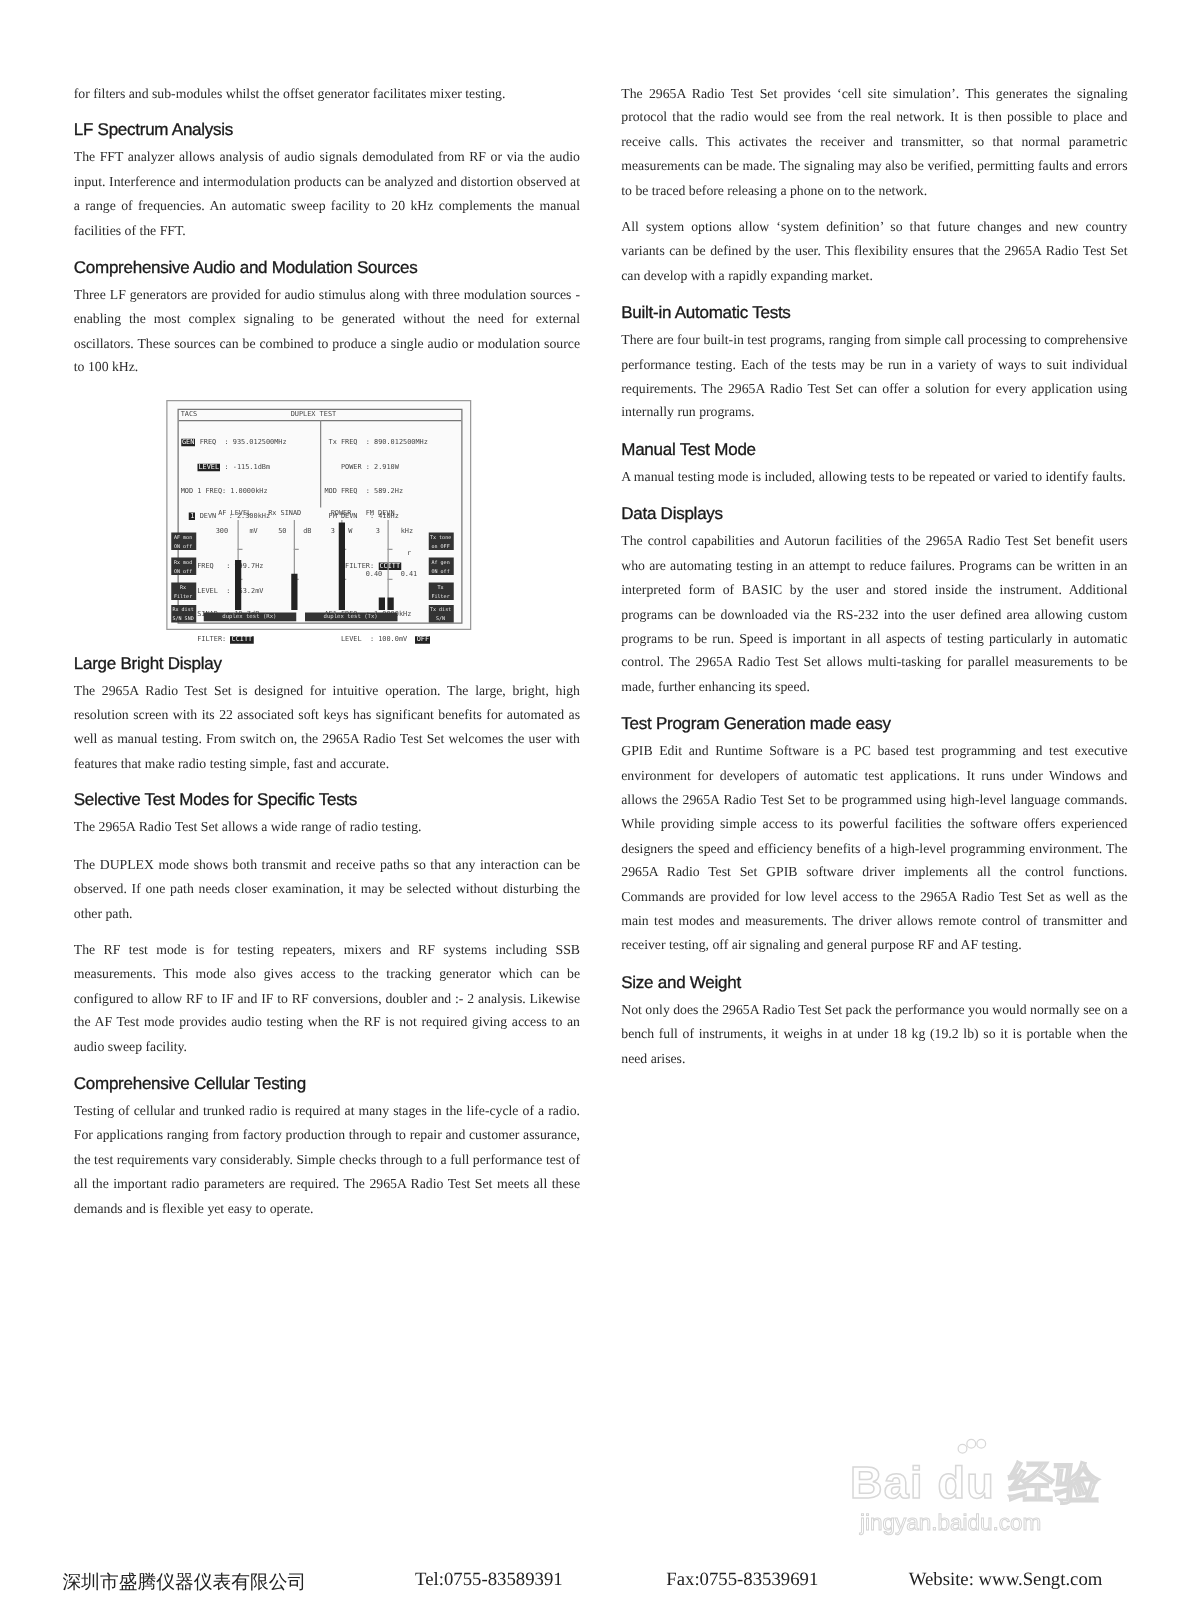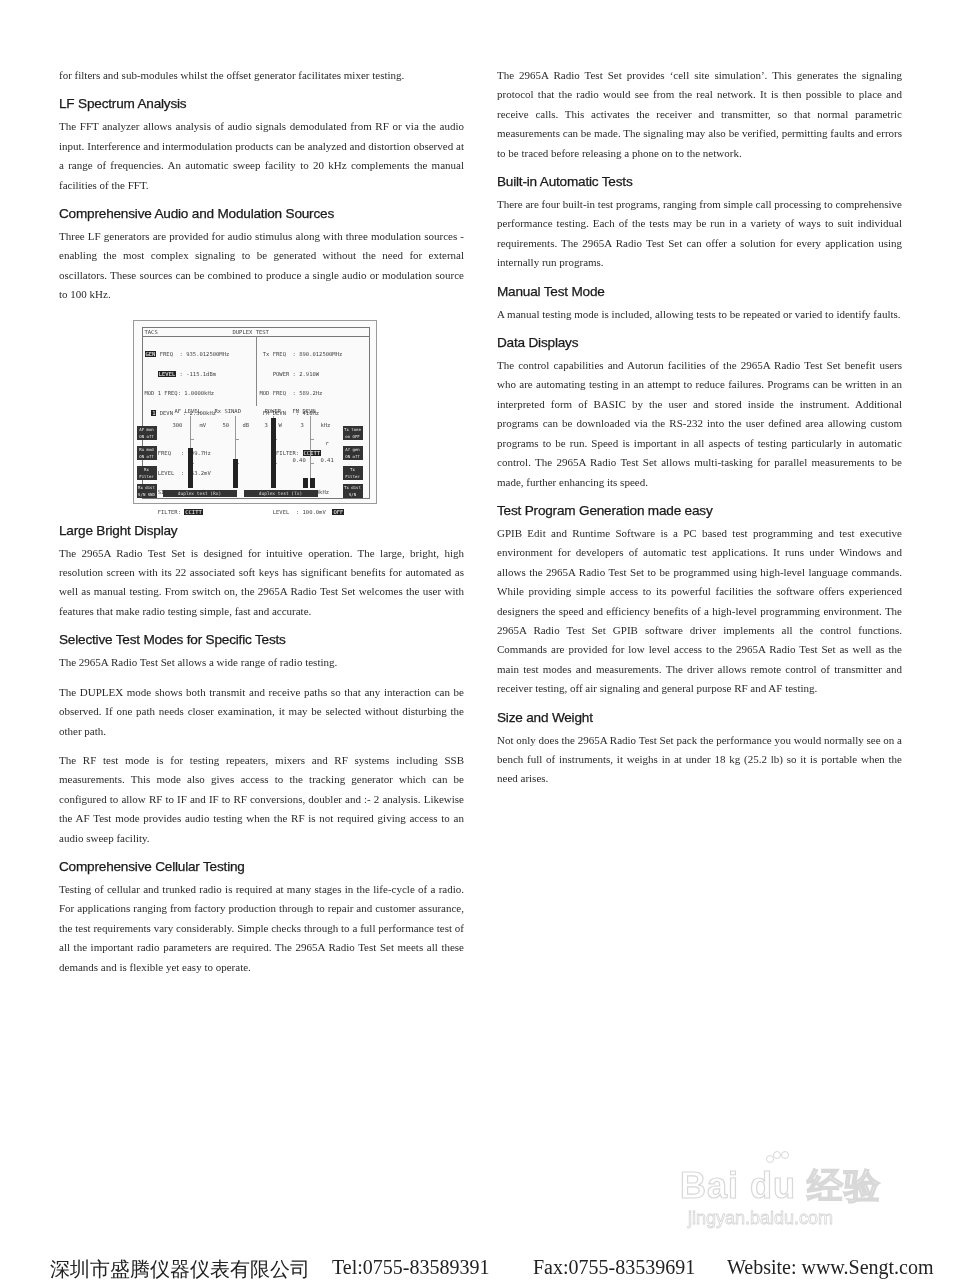--- a/index.html
+++ b/index.html
@@ -35,21 +35,21 @@
   .inv { background: #222; color: #fff; padding: 0 1px; }
   .meters-head { position: absolute; font-size: 5.5px; }
   .bar { position: absolute; background: #222; width: 5px; }
   .scale { position: absolute; width: 1px; background: #999; }
   .tick { position: absolute; width: 4px; height: 1px; background: #999; }
   .softkey { position: absolute; width: 20px; height: 14px; background: #333; color: #eee; font-size: 4px; line-height: 7px; text-align: center; }
   .tabbar { position: absolute; height: 7px; background: #333; color: #ddd; font-size: 4.5px; line-height: 7px; text-align: center; }
   .mlabel { position: absolute; font-size: 5.5px; }
   
   .footer { position: absolute; top: 1256px; left: 50px; width: 860px; height: 20px;
-    font-family: "Liberation Serif", "DejaVu Serif", serif; font-size: 20px; color: #222; }
+    font-family: "Liberation Serif", "DejaVu Serif", serif; font-size: 15px; color: #222; }
   .footer span { position: absolute; top: 0; white-space: nowrap; }
   
   .watermark { position: absolute; left: 660px; top: 1150px; width: 260px; height: 90px; pointer-events: none; }
   .wm-brand { position: absolute; left: 20px; top: 12px; font-family: "Liberation Sans", sans-serif; font-weight: bold;
     font-size: 36px; color: #ffffff; -webkit-text-stroke: 1.2px #d8d8d8; letter-spacing: 1px; }
   .wm-url { position: absolute; left: 28px; top: 58px; font-family: "Liberation Sans", sans-serif; font-size: 18px;
     color: #ffffff; -webkit-text-stroke: 0.8px #d5d5d5; }
   .wm-paw { position: absolute; left: 104px; top: 0px; width: 30px; height: 14px; }
 </style>
 </head>
@@ -179,36 +179,37 @@
   <p class="para">The 2965A Radio Test Set allows a wide range of radio testing.</p>
   <p class="para">The DUPLEX mode shows both transmit and receive paths so that any interaction can be observed. If one path needs closer examination, it may be selected without disturbing the other path.</p>
   <p class="para">The RF test mode is for testing repeaters, mixers and RF systems including SSB measurements. This mode also gives access to the tracking generator which can be configured to allow RF to IF and IF to RF conversions, doubler and :- 2 analysis. Likewise the AF Test mode provides audio testing when the RF is not required giving access to an audio sweep facility.</p>
 
   <h3 class="head">Comprehensive Cellular Testing</h3>
   <p class="para">Testing of cellular and trunked radio is required at many stages in the life-cycle of a radio. For applications ranging from factory production through to repair and customer assurance, the test requirements vary considerably. Simple checks through to a full performance test of all the important radio parameters are required. The 2965A Radio Test Set meets all these demands and is flexible yet easy to operate.</p>
 </div>
 
 <div class="col right">
   <p class="para">The 2965A Radio Test Set provides ‘cell site simulation’. This generates the signaling protocol that the radio would see from the real network. It is then possible to place and receive calls. This activates the receiver and transmitter, so that normal parametric measurements can be made. The signaling may also be verified, permitting faults and errors to be traced before releasing a phone on to the network.</p>
+  <p class="para">All system options allow ‘system definition’ so that future changes and new country variants can be defined by the user. This flexibility ensures that the 2965A Radio Test Set can develop with a rapidly expanding market.</p>
 
   <h3 class="head">Built-in Automatic Tests</h3>
   <p class="para">There are four built-in test programs, ranging from simple call processing to comprehensive performance testing. Each of the tests may be run in a variety of ways to suit individual requirements. The 2965A Radio Test Set can offer a solution for every application using internally run programs.</p>
 
   <h3 class="head">Manual Test Mode</h3>
   <p class="para">A manual testing mode is included, allowing tests to be repeated or varied to identify faults.</p>
 
   <h3 class="head">Data Displays</h3>
 
   <p class="para">The control capabilities and Autorun facilities of the 2965A Radio Test Set benefit users who are automating testing in an attempt to reduce failures. Programs can be written in an interpreted form of BASIC by the user and stored inside the instrument. Additional programs can be downloaded via the RS-232 into the user defined area allowing custom programs to be run. Speed is important in all aspects of testing particularly in automatic control. The 2965A Radio Test Set allows multi-tasking for parallel measurements to be made, further enhancing its speed.</p>
 
   <h3 class="head">Test Program Generation made easy</h3>
   <p class="para">GPIB Edit and Runtime Software is a PC based test programming and test executive environment for developers of automatic test applications. It runs under Windows and allows the 2965A Radio Test Set to be programmed using high-level language commands. While providing simple access to its powerful facilities the software offers experienced designers the speed and efficiency benefits of a high-level programming environment. The 2965A Radio Test Set GPIB software driver implements all the control functions. Commands are provided for low level access to the 2965A Radio Test Set as well as the main test modes and measurements. The driver allows remote control of transmitter and receiver testing, off air signaling and general purpose RF and AF testing.</p>
 
   <h3 class="head">Size and Weight</h3>
-  <p class="para">Not only does the 2965A Radio Test Set pack the performance you would normally see on a bench full of instruments, it weighs in at under 18 kg (25.2 lb) so it is portable when the need arises.</p>
+  <p class="para">Not only does the 2965A Radio Test Set pack the performance you would normally see on a bench full of instruments, it weighs in at under 18 kg (19.2 lb) so it is portable when the need arises.</p>
 </div>
 
 <div class="watermark">
   <svg class="wm-paw" viewBox="0 0 30 14">
     <circle cx="6" cy="9" r="3.5" fill="none" stroke="#d8d8d8" stroke-width="1"></circle>
     <circle cx="13" cy="5" r="3.5" fill="none" stroke="#d8d8d8" stroke-width="1"></circle>
     <circle cx="21" cy="5" r="3.5" fill="none" stroke="#d8d8d8" stroke-width="1"></circle>
   </svg>
   <span class="wm-brand">Bai du 经验</span>
   <span class="wm-url">jingyan.baidu.com</span>

